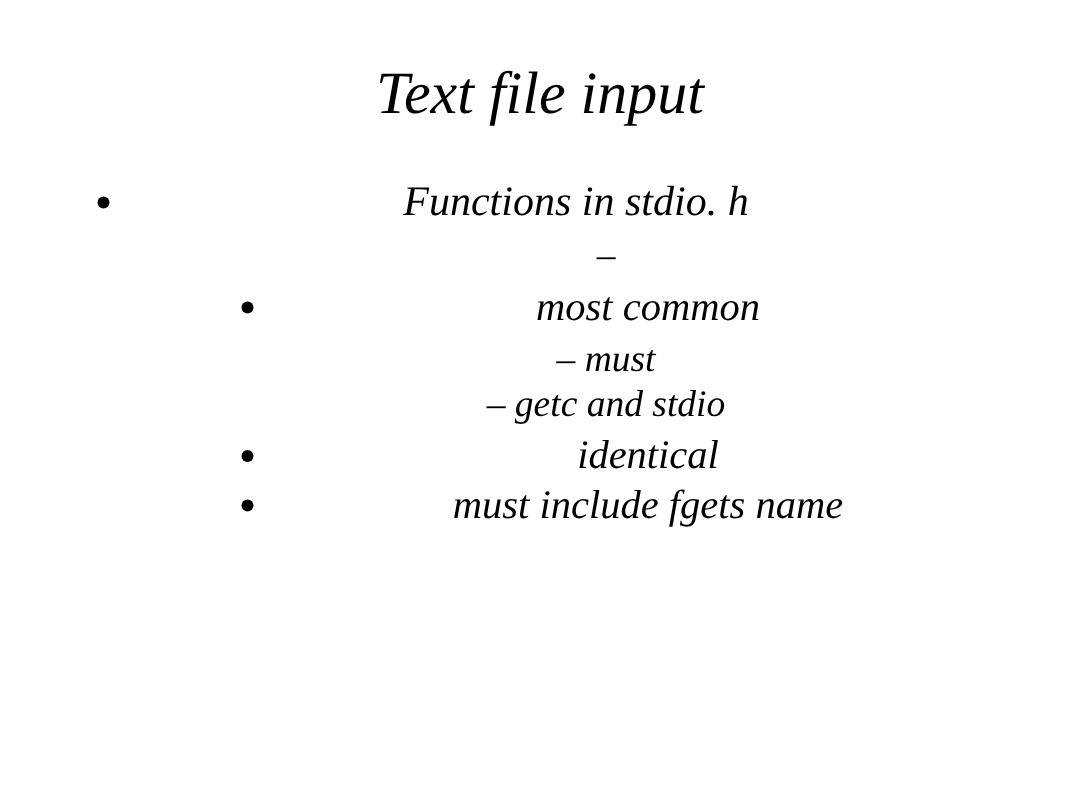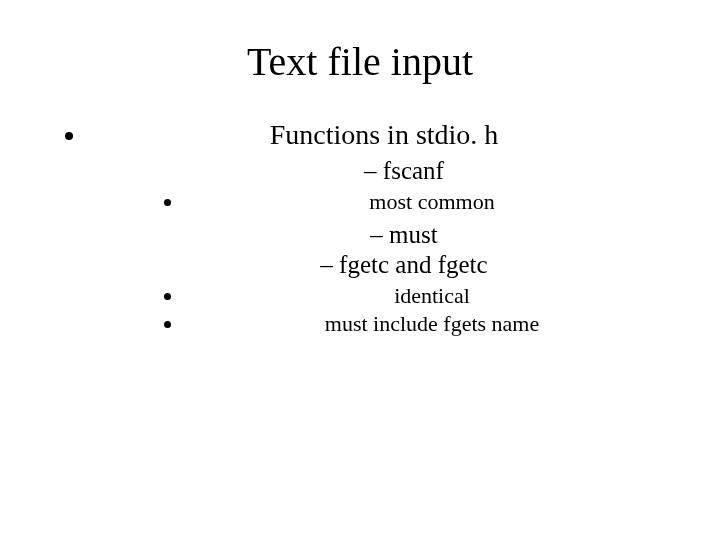--- a/index.html
+++ b/index.html
@@ -9,20 +9,21 @@
     height: 540px;
     background: #ffffff;
     font-family: "Times New Roman", Times, serif;
     color: #000000;
   }
   .slide {
     box-sizing: border-box;
     width: 720px;
     height: 540px;
     padding: 28px 40px 40px 40px;
+    font-style: italic;
   }
   .title {
     font-size: 40px;
     text-align: center;
     margin: 10px 0 34px 0;
     font-weight: normal;
   }
   ul.l1 {
     list-style: disc;
     margin: 0;
@@ -42,49 +43,48 @@
   ul.l2 > li {
     margin-bottom: 2px;
   }
   ul.l2 > li::before {
     content: "– ";
   }
   ul.l3 {
     list-style: disc;
     margin: 4px 0 6px 0;
     padding-left: 56px;
-    font-size: 22px;
+    font-size: 27px;
   }
   ul.l3 > li {
     margin-bottom: 2px;
   }
 </style>
 </head>
 <body>
 
 <div class="slide">
   <h1 class="title">Text file input</h1>
 
   <ul class="l1">
     <li>
       <span>Functions in stdio. h</span>
       <ul class="l2">
         <li>
-          <span>fscanf</span>
           <ul class="l3">
             <li>
               <span>most common</span>
             </li>
           </ul>
         </li>
         <li>
           <span>must</span>
         </li>
         <li>
-          <span>fgetc and fgetc</span>
+          <span>getc and stdio</span>
           <ul class="l3">
             <li>
               <span>identical</span>
             </li>
             <li>
               <span>must include fgets name</span>
             </li>
           </ul>
         </li>
       </ul>

